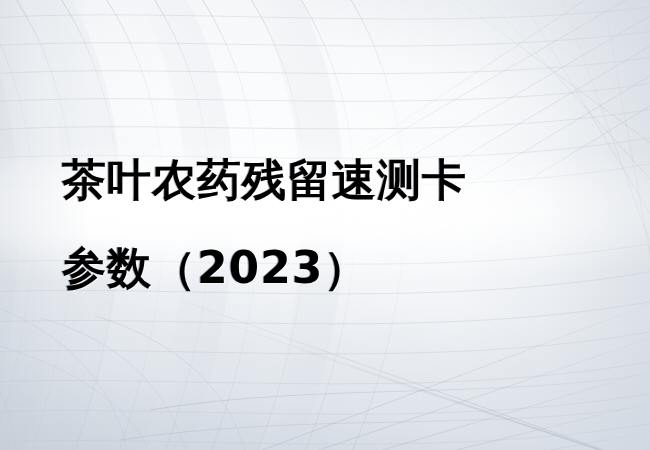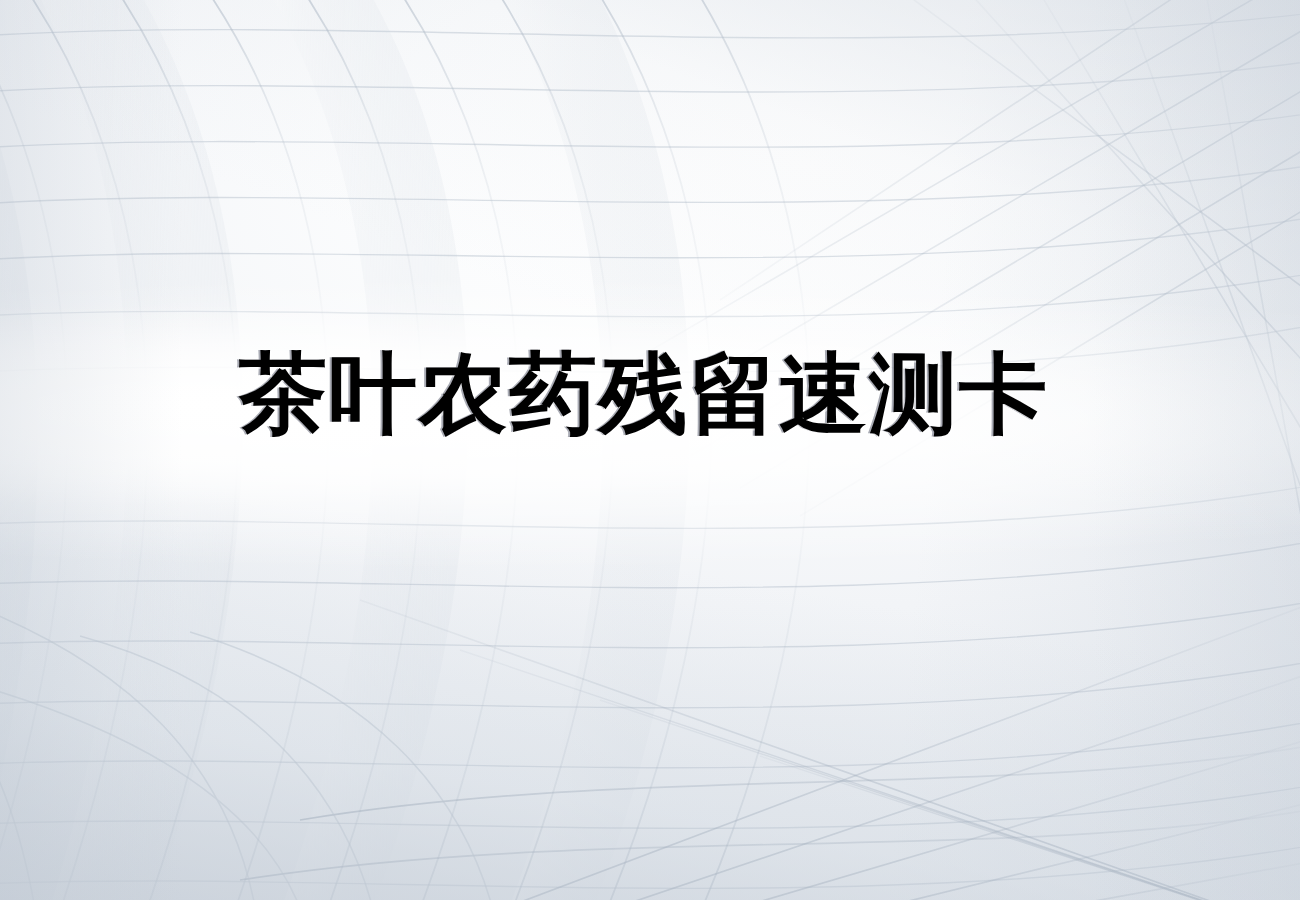--- a/index.html
+++ b/index.html
@@ -40,23 +40,22 @@
   #bg-vignette {
     background:
       linear-gradient(90deg, rgba(188,197,208,0.30) 0%, rgba(255,255,255,0) 14%),
       linear-gradient(270deg, rgba(190,199,210,0.18) 0%, rgba(255,255,255,0) 16%);
   }
   svg.layer { display: block; }
 
   #title-block {
     position: absolute;
     left: 62px;
-    top: 154px;
+    top: 136px;
     width: 520px;
-    text-align: center;
   }
   .title-line {
     color: #000000;
     font-weight: bold;
     font-size: 44px;
     line-height: 88px;
     letter-spacing: 1px;
     white-space: nowrap;
     text-shadow:
       1px 1px 0 rgba(255,255,255,0.55),
@@ -164,15 +163,16 @@
       <path d="M250,470 C 235,392 180,342 95,316"></path>
     </g>
   </svg>
 
   <div class="layer" id="bg-corner-shade"></div>
   <div class="layer" id="bg-swoosh"></div>
   <div class="layer" id="bg-vignette"></div>
 
   <div id="title-block">
     <div class="title-line">茶叶农药残留速测卡</div>
+    <div class="title-line">参数（2023）</div>
   </div>
 
 </div>
 
 </body></html>

